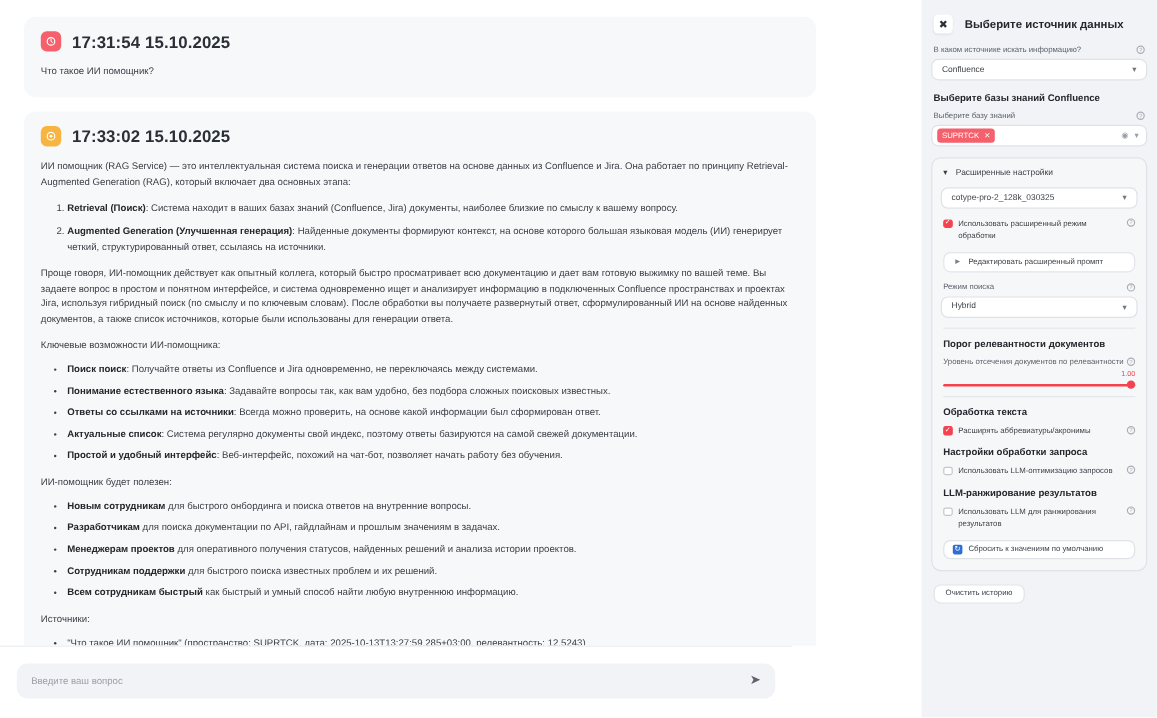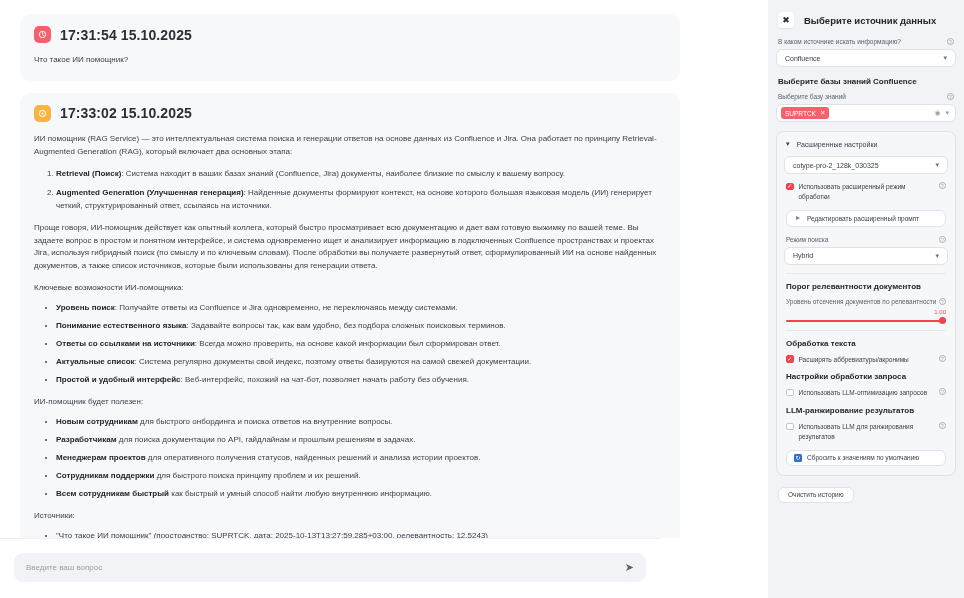--- a/index.html
+++ b/index.html
@@ -201,32 +201,32 @@
       </div>
       <div class="msg-body">
         <p>ИИ помощник (RAG Service) — это интеллектуальная система поиска и генерации ответов на основе данных из Confluence и Jira. Она работает по принципу Retrieval-Augmented Generation (RAG), который включает два основных этапа:</p>
         <ol>
           <li><b>Retrieval (Поиск)</b><span>: Система находит в ваших базах знаний (Confluence, Jira) документы, наиболее близкие по смыслу к вашему вопросу.</span></li>
           <li><b>Augmented Generation (Улучшенная генерация)</b><span>: Найденные документы формируют контекст, на основе которого большая языковая модель (ИИ) генерирует четкий, структурированный ответ, ссылаясь на источники.</span></li>
         </ol>
         <p>Проще говоря, ИИ-помощник действует как опытный коллега, который быстро просматривает всю документацию и дает вам готовую выжимку по вашей теме. Вы задаете вопрос в простом и понятном интерфейсе, и система одновременно ищет и анализирует информацию в подключенных Confluence пространствах и проектах Jira, используя гибридный поиск (по смыслу и по ключевым словам). После обработки вы получаете развернутый ответ, сформулированный ИИ на основе найденных документов, а также список источников, которые были использованы для генерации ответа.</p>
         <p class="tight">Ключевые возможности ИИ-помощника:</p>
         <ul>
-          <li><b>Уровень поиск</b><span>: Получайте ответы из Confluence и Jira одновременно, не переключаясь между системами.</span></li>
-          <li><b>Понимание естественного языка</b><span>: Задавайте вопросы так, как вам удобно, без подбора сложных поисковых терминов.</span></li>
+          <li><b>Поиск поиск</b><span>: Получайте ответы из Confluence и Jira одновременно, не переключаясь между системами.</span></li>
+          <li><b>Понимание естественного языка</b><span>: Задавайте вопросы так, как вам удобно, без подбора сложных поисковых известных.</span></li>
           <li><b>Ответы со ссылками на источники</b><span>: Всегда можно проверить, на основе какой информации был сформирован ответ.</span></li>
           <li><b>Актуальные список</b><span>: Система регулярно документы свой индекс, поэтому ответы базируются на самой свежей документации.</span></li>
           <li><b>Простой и удобный интерфейс</b><span>: Веб-интерфейс, похожий на чат-бот, позволяет начать работу без обучения.</span></li>
         </ul>
         <p class="tight">ИИ-помощник будет полезен:</p>
         <ul>
           <li><b>Новым сотрудникам</b><span> для быстрого онбординга и поиска ответов на внутренние вопросы.</span></li>
-          <li><b>Разработчикам</b><span> для поиска документации по API, гайдлайнам и прошлым решениям в задачах.</span></li>
+          <li><b>Разработчикам</b><span> для поиска документации по API, гайдлайнам и прошлым значениям в задачах.</span></li>
           <li><b>Менеджерам проектов</b><span> для оперативного получения статусов, найденных решений и анализа истории проектов.</span></li>
-          <li><b>Сотрудникам поддержки</b><span> для быстрого поиска принципу проблем и их решений.</span></li>
+          <li><b>Сотрудникам поддержки</b><span> для быстрого поиска известных проблем и их решений.</span></li>
           <li><b>Всем сотрудникам быстрый</b><span> как быстрый и умный способ найти любую внутреннюю информацию.</span></li>
         </ul>
         <p class="tight">Источники:</p>
         <ul>
           <li>"Что такое ИИ помощник" (пространство: SUPRTCK, дата: 2025-10-13T13:27:59.285+03:00, релевантность: 12.5243)</li>
         </ul>
 
       </div>
     </div>
 

